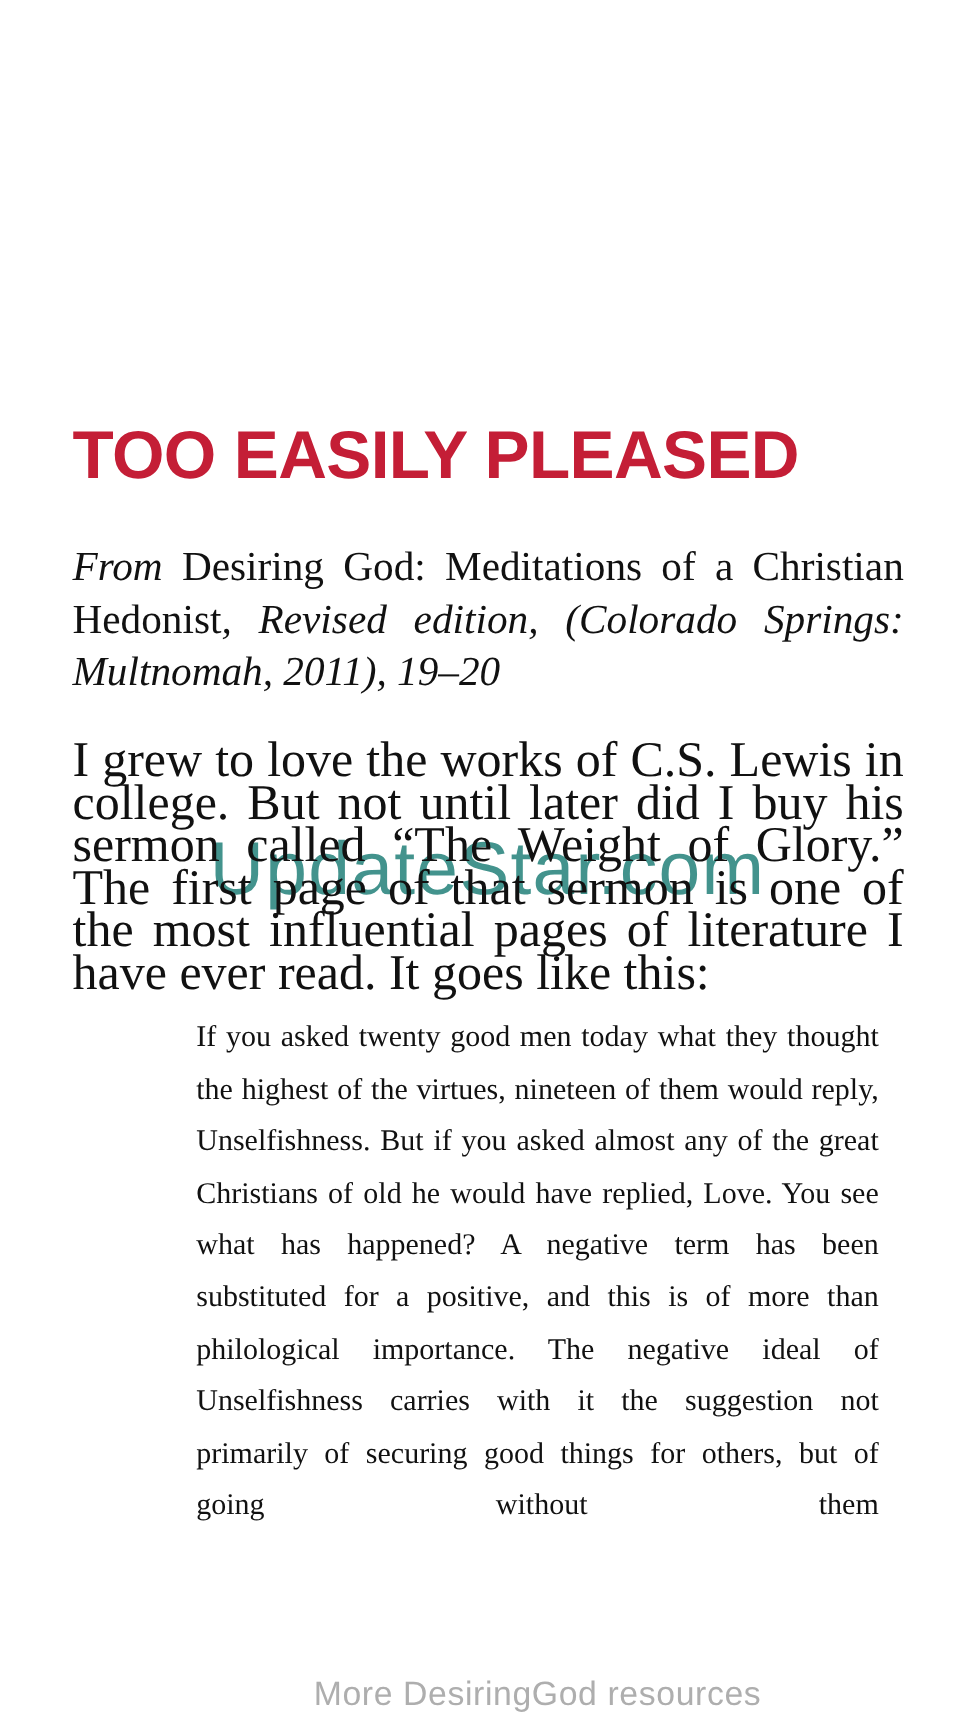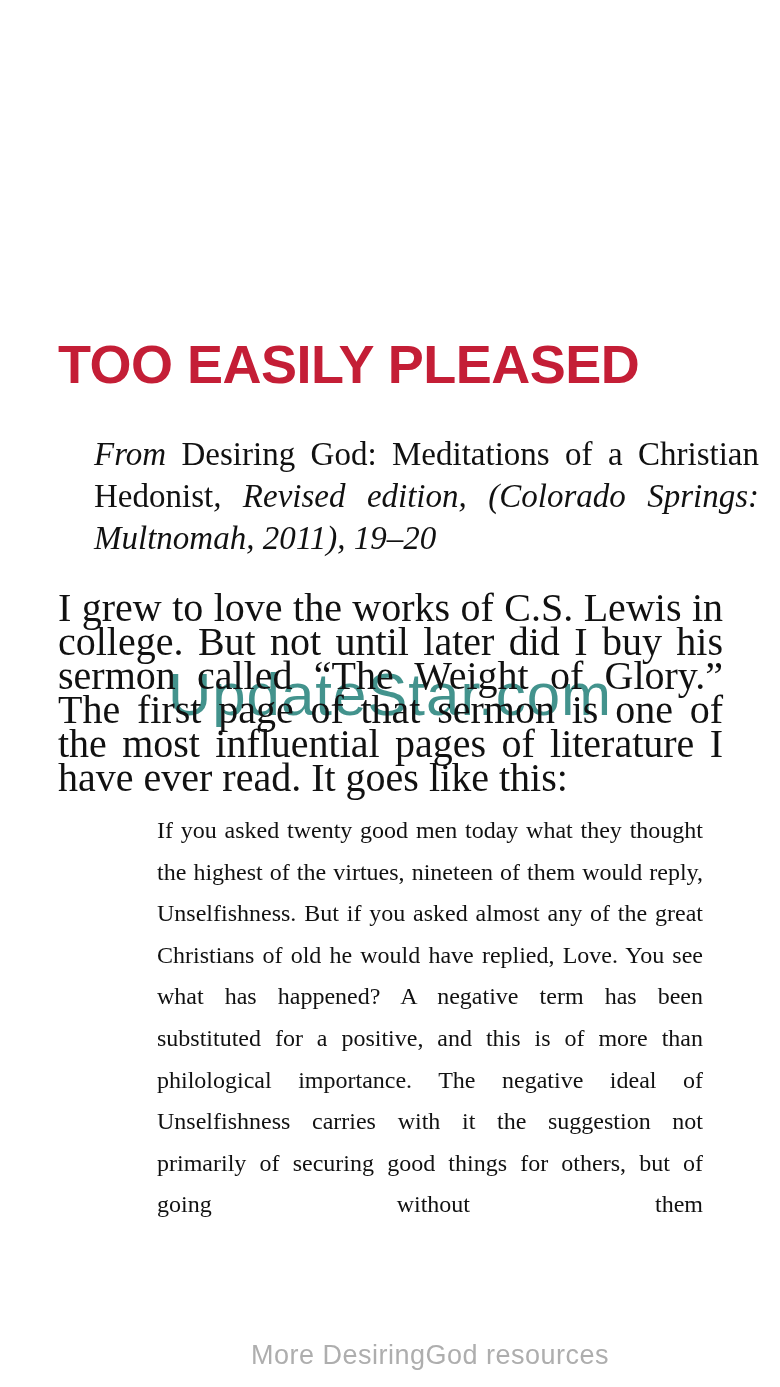--- a/index.html
+++ b/index.html
@@ -51,21 +51,20 @@
   }
   .citation {
     position: absolute;
     left: 58px;
     top: 401px;
     width: 665px;
     font-size: 33px;
     line-height: 41.8px;
     text-align: justify;
     z-index: 2;
-    margin-left: 36px;
   }
   .citation .it { font-style: italic; }
   .intro {
     position: absolute;
     left: 58px;
     top: 551px;
     width: 665px;
     font-size: 40px;
     line-height: 34px;
     text-align: justify;

